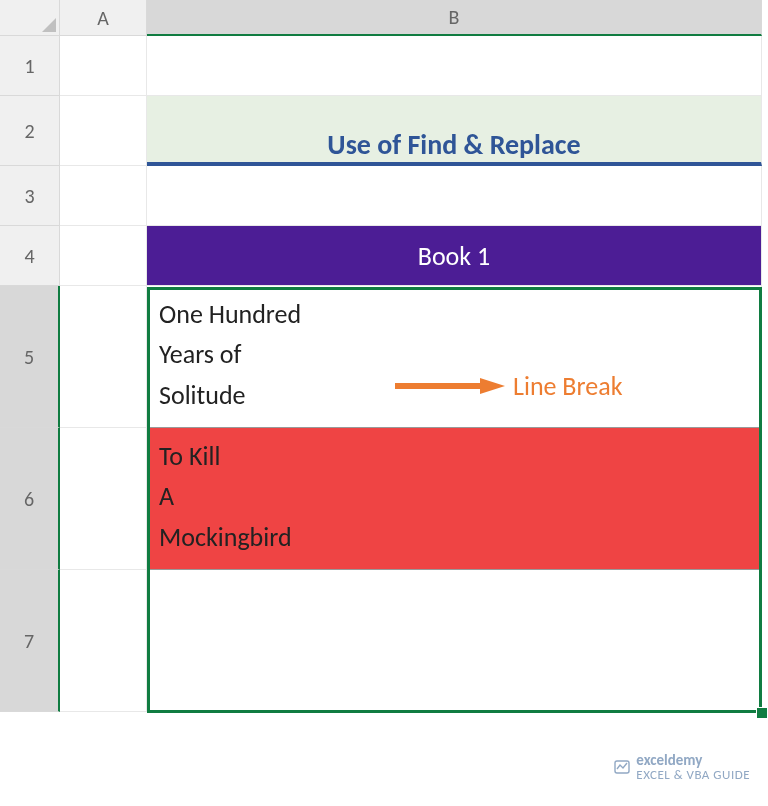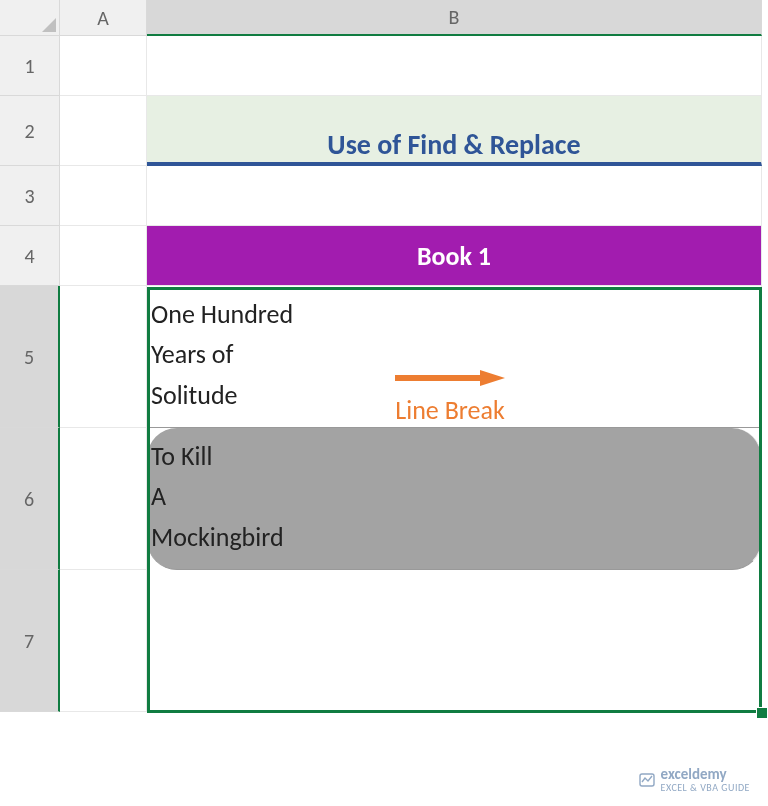--- a/index.html
+++ b/index.html
@@ -55,39 +55,39 @@
   border-bottom: 4px solid #2f5597;
   display: flex;
   align-items: flex-end;
   justify-content: center;
   font-size: 28px;
   font-weight: 700;
   color: #2f5597;
   margin: 0;
 }
 .headercell {
-  background: #a21caf;
+  background: #4c1d95;
   color: #ffffff;
-  font-weight: 700;
+  font-weight: 400;
   font-size: 26px;
   display: flex;
   align-items: center;
   justify-content: center;
 }
 .datacell {
   font-size: 26px;
   color: #222222;
-  padding: 8px 4px;
+  padding: 8px 12px;
   line-height: 1.55;
   white-space: pre-line;
   border-bottom: 1px solid #999999;
   position: relative;
 }
 .datacell.first { background: #ffffff; }
-.datacell.shade { background: #a3a3a3; border-radius: 30px; }
+.datacell.shade { background: #ef4444; }
 .selection-outline {
   position: absolute;
   pointer-events: none;
   border: 3px solid #107c41;
   box-sizing: border-box;
   z-index: 5;
 }
 .selection-handle {
   position: absolute;
   width: 10px;
@@ -99,40 +99,39 @@
 }
 .annotation {
   position: absolute;
   color: #ed7d31;
   font-size: 26px;
   font-weight: 400;
   display: flex;
   align-items: center;
   gap: 8px;
   z-index: 10;
-  flex-direction: column;
 }
 .arrow {
   width: 110px;
   height: 16px;
 }
 .watermark {
   position: absolute;
   right: 18px;
-  bottom: 12px;
+  bottom: 24px;
   color: #91a8c4;
   font-size: 15px;
   font-weight: 700;
   display: flex;
   align-items: center;
   gap: 5px;
   z-index: 20;
 }
 .watermark .small {
-  font-size: 10px;
+  font-size: 13px;
   font-weight: 400;
   letter-spacing: 0.5px;
   display: block;
   margin-top: -2px;
 }
 </style>
 </head>
 <body>
 
 <div class="sheet">

